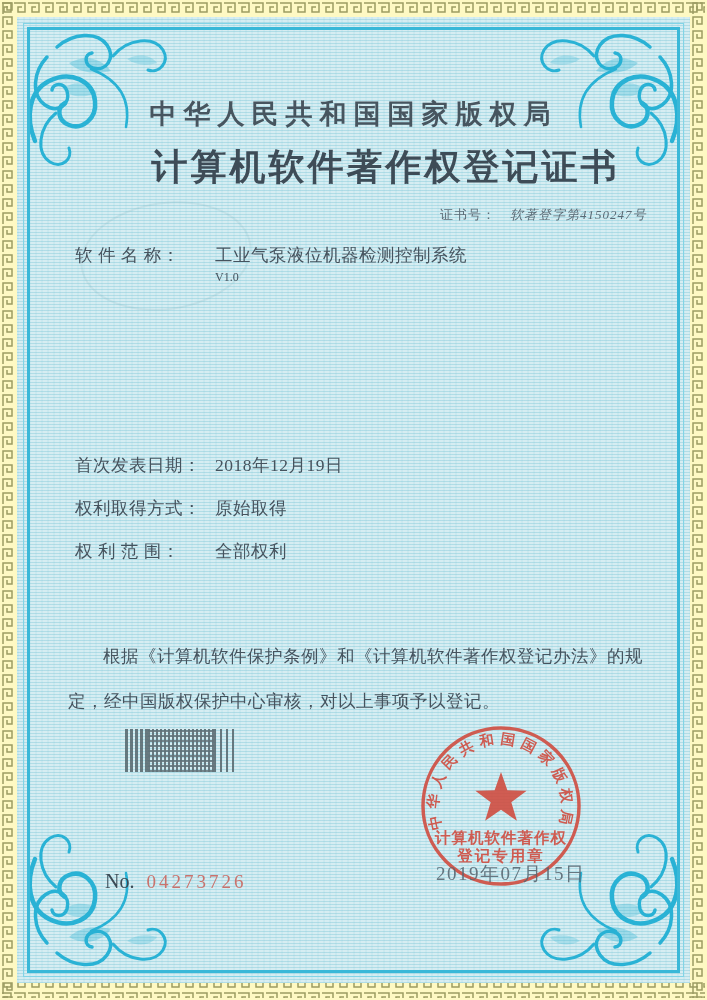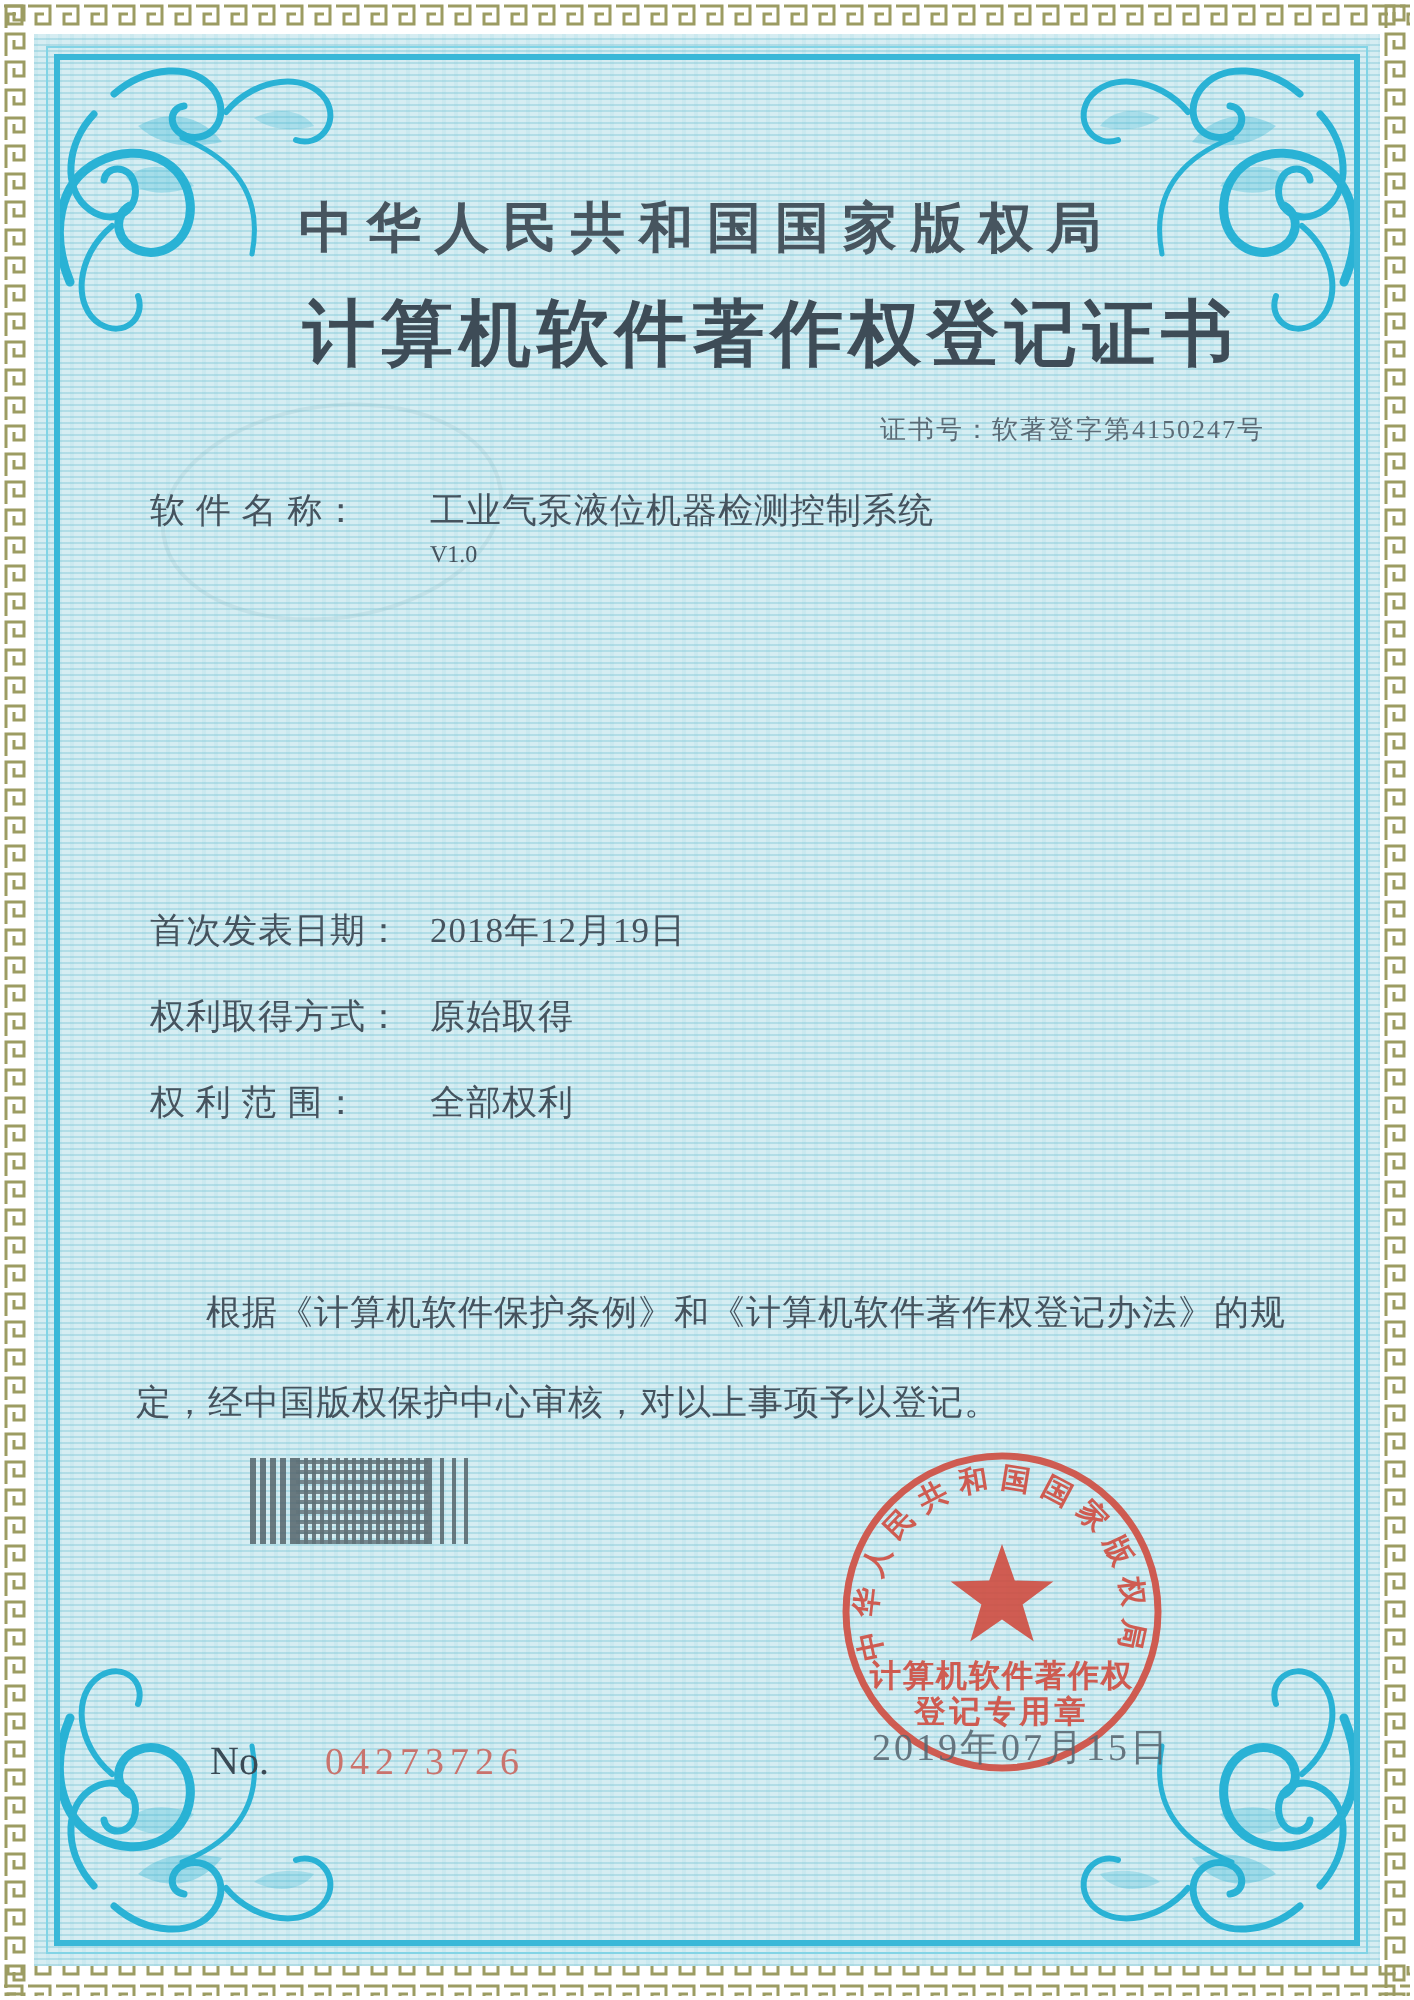--- a/index.html
+++ b/index.html
@@ -1,18 +1,18 @@
 <!DOCTYPE html>
 <html><head>
 <meta charset="utf-8">
 <style>
   html,body{margin:0;padding:0;background:#e8e8e4;}
   .page{
     position:relative;width:707px;height:1000px;margin:0 auto;
-    background:#ffffff;overflow:hidden;
+    background:#fef9c3;overflow:hidden;
     font-family:"Liberation Serif","DejaVu Serif",serif;
   }
   
   .inner-bg{
     position:absolute;inset:17px;
     background-color:#d6edf2;
     background-image:
       repeating-linear-gradient(0deg, rgba(125,198,214,0.42) 0 1px, rgba(214,237,242,0) 1px 3px),
       repeating-linear-gradient(90deg, rgba(160,216,228,0.20) 0 2px, rgba(214,237,242,0) 2px 6px);
   }
@@ -27,21 +27,21 @@
     font-size:27px;font-weight:600;color:#47555f;letter-spacing:7px;
   }
   .title2{
     position:absolute;top:143px;left:0;width:100%;text-align:center;
     font-size:36px;font-weight:700;color:#3e4c57;letter-spacing:3px;padding-left:32px;
   }
   .certno{
     position:absolute;top:206px;left:440px;
     font-size:13px;color:#5b6b76;letter-spacing:1px;
   }
-  .certno .num{}
+  .certno .num{margin-left:14px;font-style:italic;}
   .field{position:absolute;left:75px;font-size:17.5px;color:#45535e;letter-spacing:0.5px;white-space:nowrap;}
   .field .label{display:inline-block;min-width:132px;}
   .field .value{margin-left:8px;margin-top:29px;}
   .value2{position:absolute;left:215px;font-size:12px;color:#45535e;}
   .statement{
     position:absolute;left:68px;top:634px;width:578px;
     font-size:17.5px;color:#45535e;line-height:45px;text-indent:2em;letter-spacing:0.5px;
   }
   
   .barcode{position:absolute;left:125px;top:729px;width:112px;height:43px;display:flex;opacity:0.85;}
@@ -56,21 +56,21 @@
   
   .watermark{
     position:absolute;left:80px;top:202px;width:168px;height:104px;border-radius:50%;
     border:2px solid rgba(130,175,190,0.18);transform:rotate(-8deg);
   }
   .seal-date{
     position:absolute;left:436px;top:861px;
     font-size:19px;color:rgba(86,101,112,0.88);letter-spacing:1.5px;
   }
   .serial{position:absolute;left:105px;top:870px;font-size:20px;color:#3a4a55;}
-  .serial .serial-num{font-size:19px;letter-spacing:3px;margin-left:28px;color:#c9736d;}
+  .serial .serial-num{font-size:19px;letter-spacing:3px;margin-left:12px;color:#c9736d;}
 </style>
 </head>
 <body>
 
 <div class="page">
 
   <div class="inner-bg"></div>
 
   <svg class="overlay z1" viewBox="0 0 707 1000">
     <defs>

